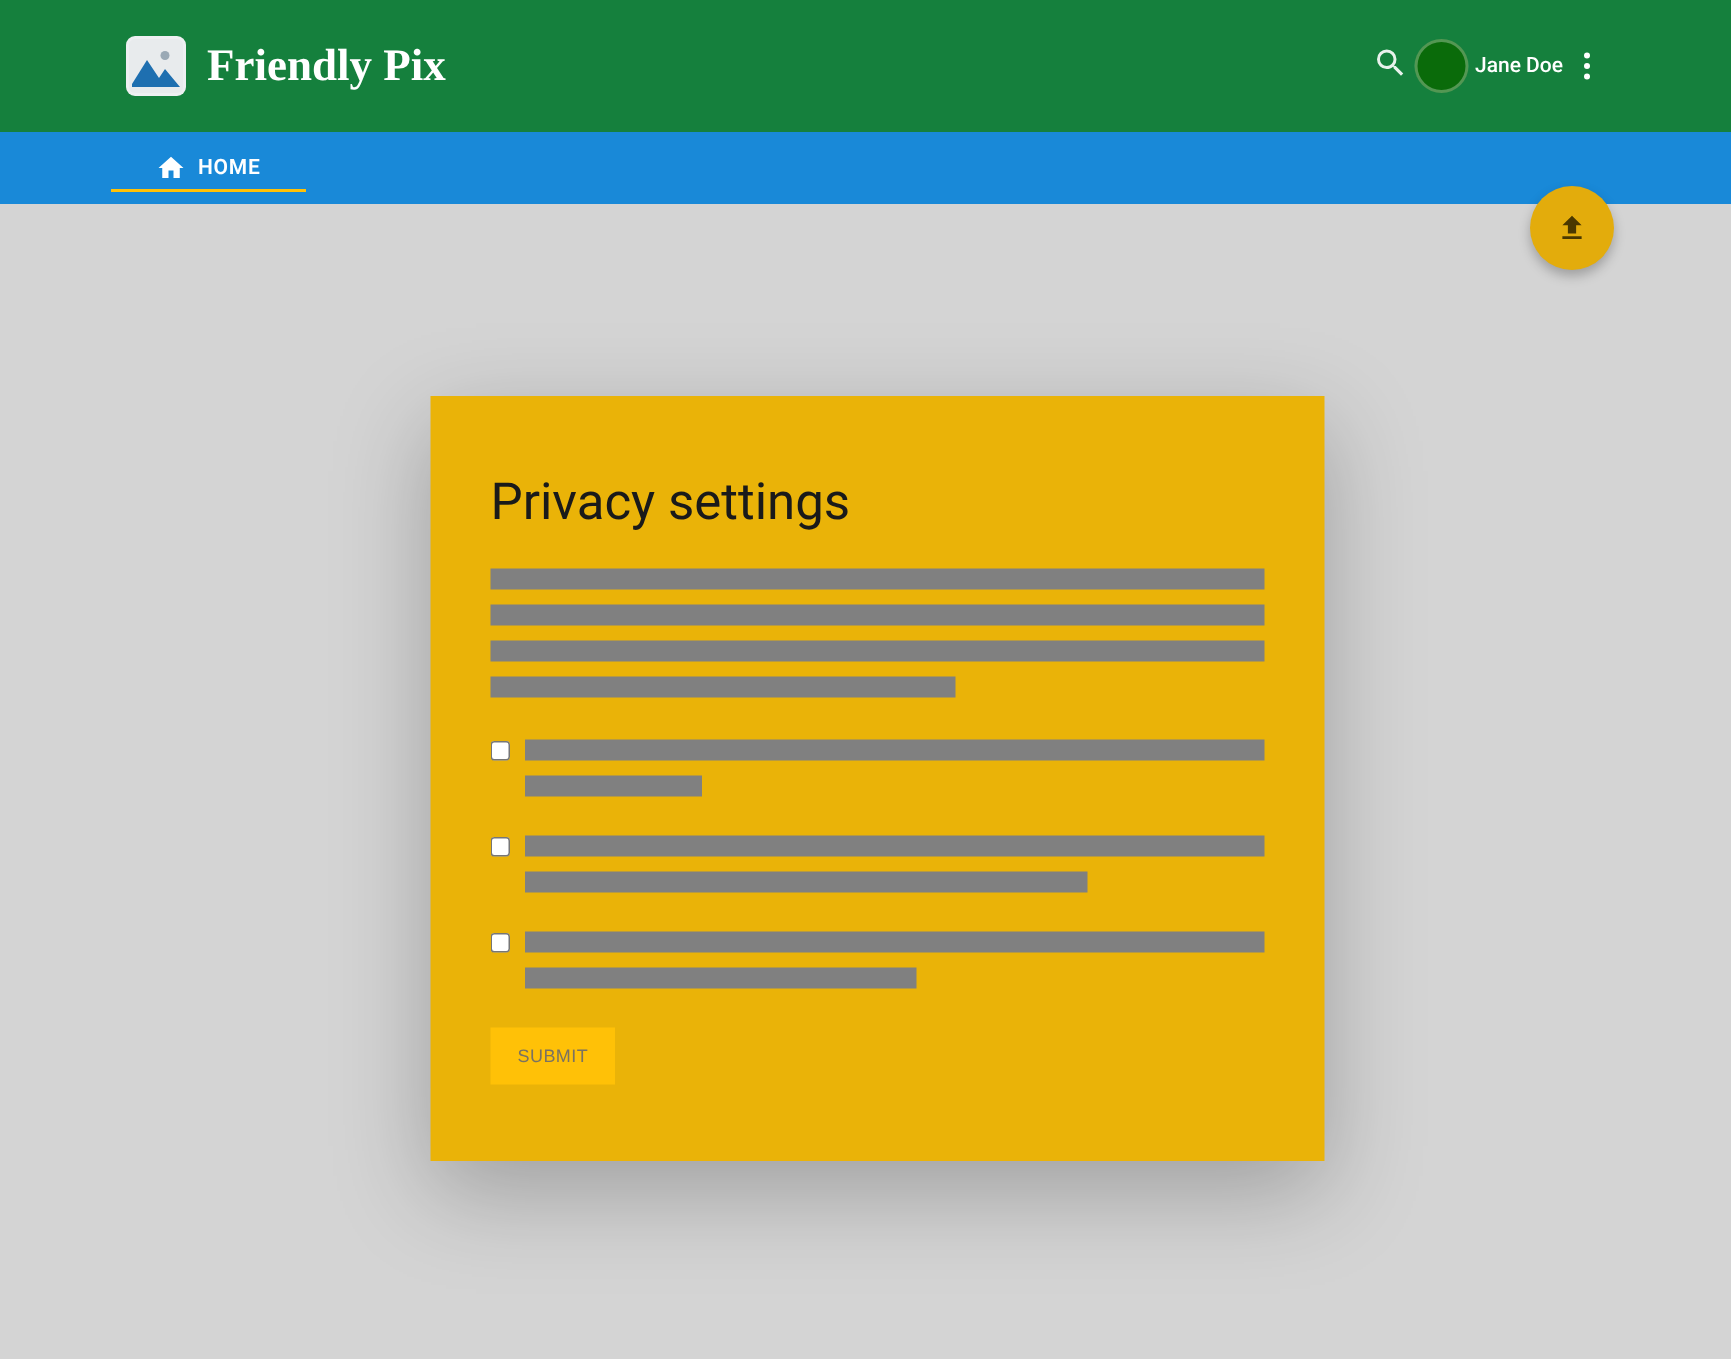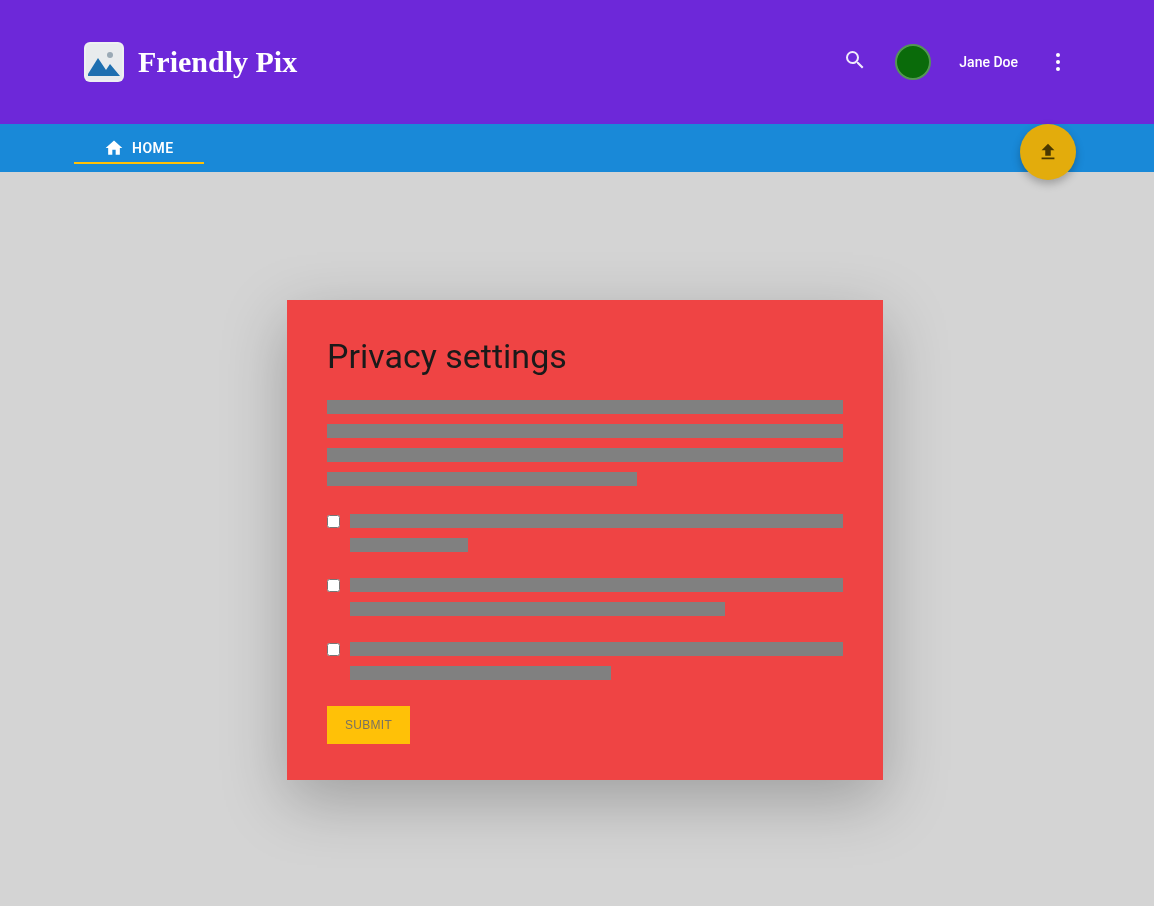--- a/index.html
+++ b/index.html
@@ -8,22 +8,22 @@
       box-sizing: border-box;
     }
     body {
       font-family: -apple-system, BlinkMacSystemFont, "Segoe UI", Roboto, "Helvetica Neue", Arial, sans-serif;
       background: #d4d4d4;
       width: 1154px;
       height: 906px;
       overflow: hidden;
     }
     .header {
-      background: #6d28d9;
-      height: 124px;
+      background: #15803d;
+      height: 88px;
       display: flex;
       align-items: center;
       padding: 16px 84px;
       justify-content: space-between;
     }
     .logo-section {
       display: flex;
       align-items: center;
       gap: 14px;
     }
@@ -44,21 +44,21 @@
     }
     .logo-text {
       color: #fff;
       font-size: 30px;
       font-weight: 700;
       font-family: "Comic Sans MS", "Marker Felt", cursive;
     }
     .header-right {
       display: flex;
       align-items: center;
-      gap: 28px;
+      gap: 4px;
     }
     .search-icon svg {
       width: 24px;
       height: 24px;
       fill: #fff;
       opacity: 0.9;
     }
     .avatar {
       width: 36px;
       height: 36px;
@@ -147,23 +147,23 @@
     }
     .main {
       position: relative;
       height: calc(100% - 156px);
     }
     .card {
       position: absolute;
       width: 596px;
       left: 287px;
       top: 128px;
-      background: #ef4444;
+      background: #eab308;
       box-shadow: 0 20px 60px rgba(0,0,0,0.25);
-      padding: 36px 40px;
+      padding: 51px 40px;
     }
     .card-title {
       font-size: 34px;
       font-weight: 400;
       color: #1a1a1a;
       margin-bottom: 24px;
     }
     .placeholder-text {
       margin-bottom: 28px;
     }

